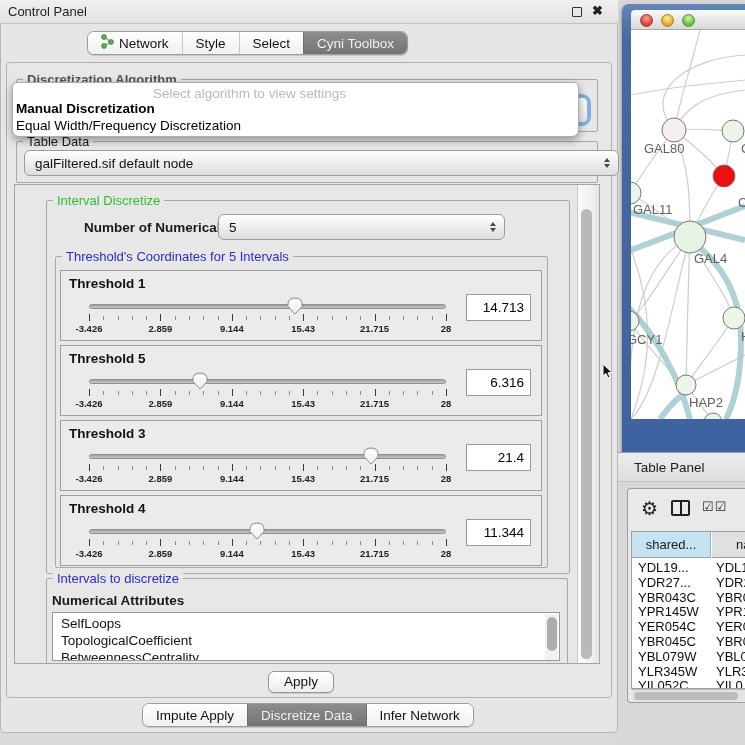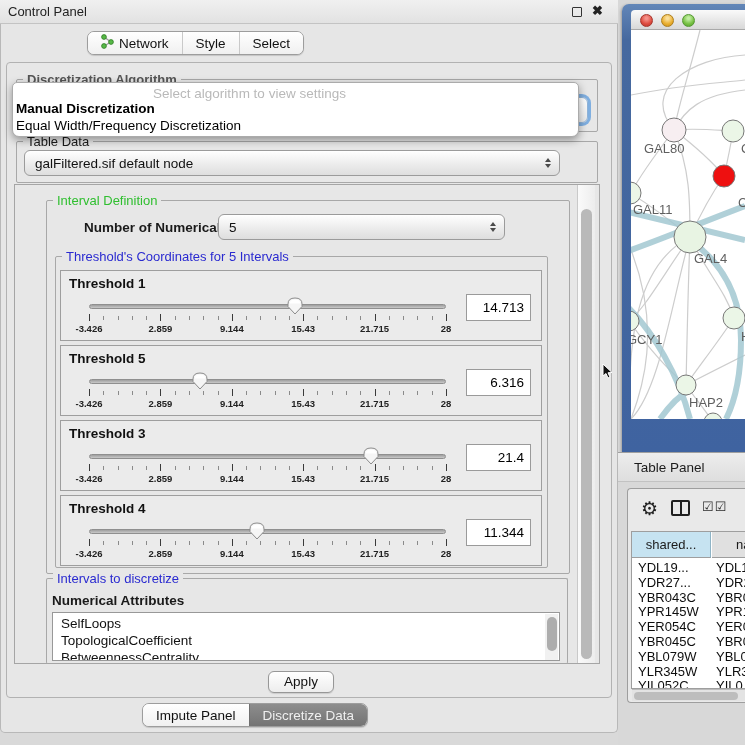--- a/index.html
+++ b/index.html
@@ -284,47 +284,50 @@
           <circle cx="10" cy="8" r="2.4" fill="#57b847" stroke="#2f7d25" stroke-width=".8"></circle>
         </svg></span>
       <span>Network</span>
     </div>
     <div class="tab">
       <span>Style</span>
     </div>
     <div class="tab">
       <span>Select</span>
     </div>
+    <div class="tab sel">
+      <span>Cyni Toolbox</span>
+    </div>
   </div>
 
 <div class="abs content-panel"></div>
 
 <div class="abs groupbox" style="left:16px; top:79px; width:582px; height:53px;">
   <div class="grouplabel g-dark" style="color:#555;">Discretization Algorithm</div>
 </div>
 <div class="abs combo-focus"></div>
 
 <div class="abs groupbox" style="left:16px; top:141px; width:582px; height:42px;">
   <div class="grouplabel">Table Data</div>
 </div>
-<div class="abs combo" style="left:24px; top:150px; width:536px; height:26px;">
+<div class="abs combo" style="left:24px; top:150px; width:595px; height:26px;">
   <div class="txt">galFiltered.sif default node</div>
   <div class="stepper">
       <div class="tri-up"></div>
       <div class="tri-down"></div>
     </div>
 </div>
 
 <div class="abs viewport"></div>
 <div class="abs vscroll">
   <div class="vthumb"></div>
 </div>
 
 <div class="abs groupbox" style="left:46px; top:200px; width:524px; height:374px;">
-  <div class="grouplabel g-green">Interval Definition</div>
+  <div class="grouplabel g-green">Interval Discretize</div>
 </div>
 <div class="abs" style="left:84px; top:220px; font-weight:bold; font-size:13.5px;">Number of Numerical</div>
 <div class="abs combo" style="left:218px; top:214px; width:287px; height:26px;">
   <div class="txt">5</div>
   <div class="stepper">
       <div class="tri-up"></div>
       <div class="tri-down"></div>
     </div>
 </div>
 
@@ -510,24 +513,27 @@
     </div>
   <div class="list-scroll">
       <div class="list-thumb"></div>
     </div>
 </div>
 
 <div class="abs apply-btn">Apply</div>
 
 <div class="abs seg" id="bottom-tabs">
     <div class="tab">
-      <span>Impute Panel</span>
+      <span>Impute Apply</span>
     </div>
     <div class="tab sel">
       <span>Discretize Data</span>
+    </div>
+    <div class="tab">
+      <span>Infer Network</span>
     </div>
   </div>
 
 <div class="abs popup">
   <div class="ph">Select algorithm to view settings</div>
   <div id="popup-items">
       <div class="popup-item hl" style="top: 18px;">Manual Discretization</div>
       <div class="popup-item" style="top: 35px;">Equal Width/Frequency Discretization</div>
     </div>
 </div>

